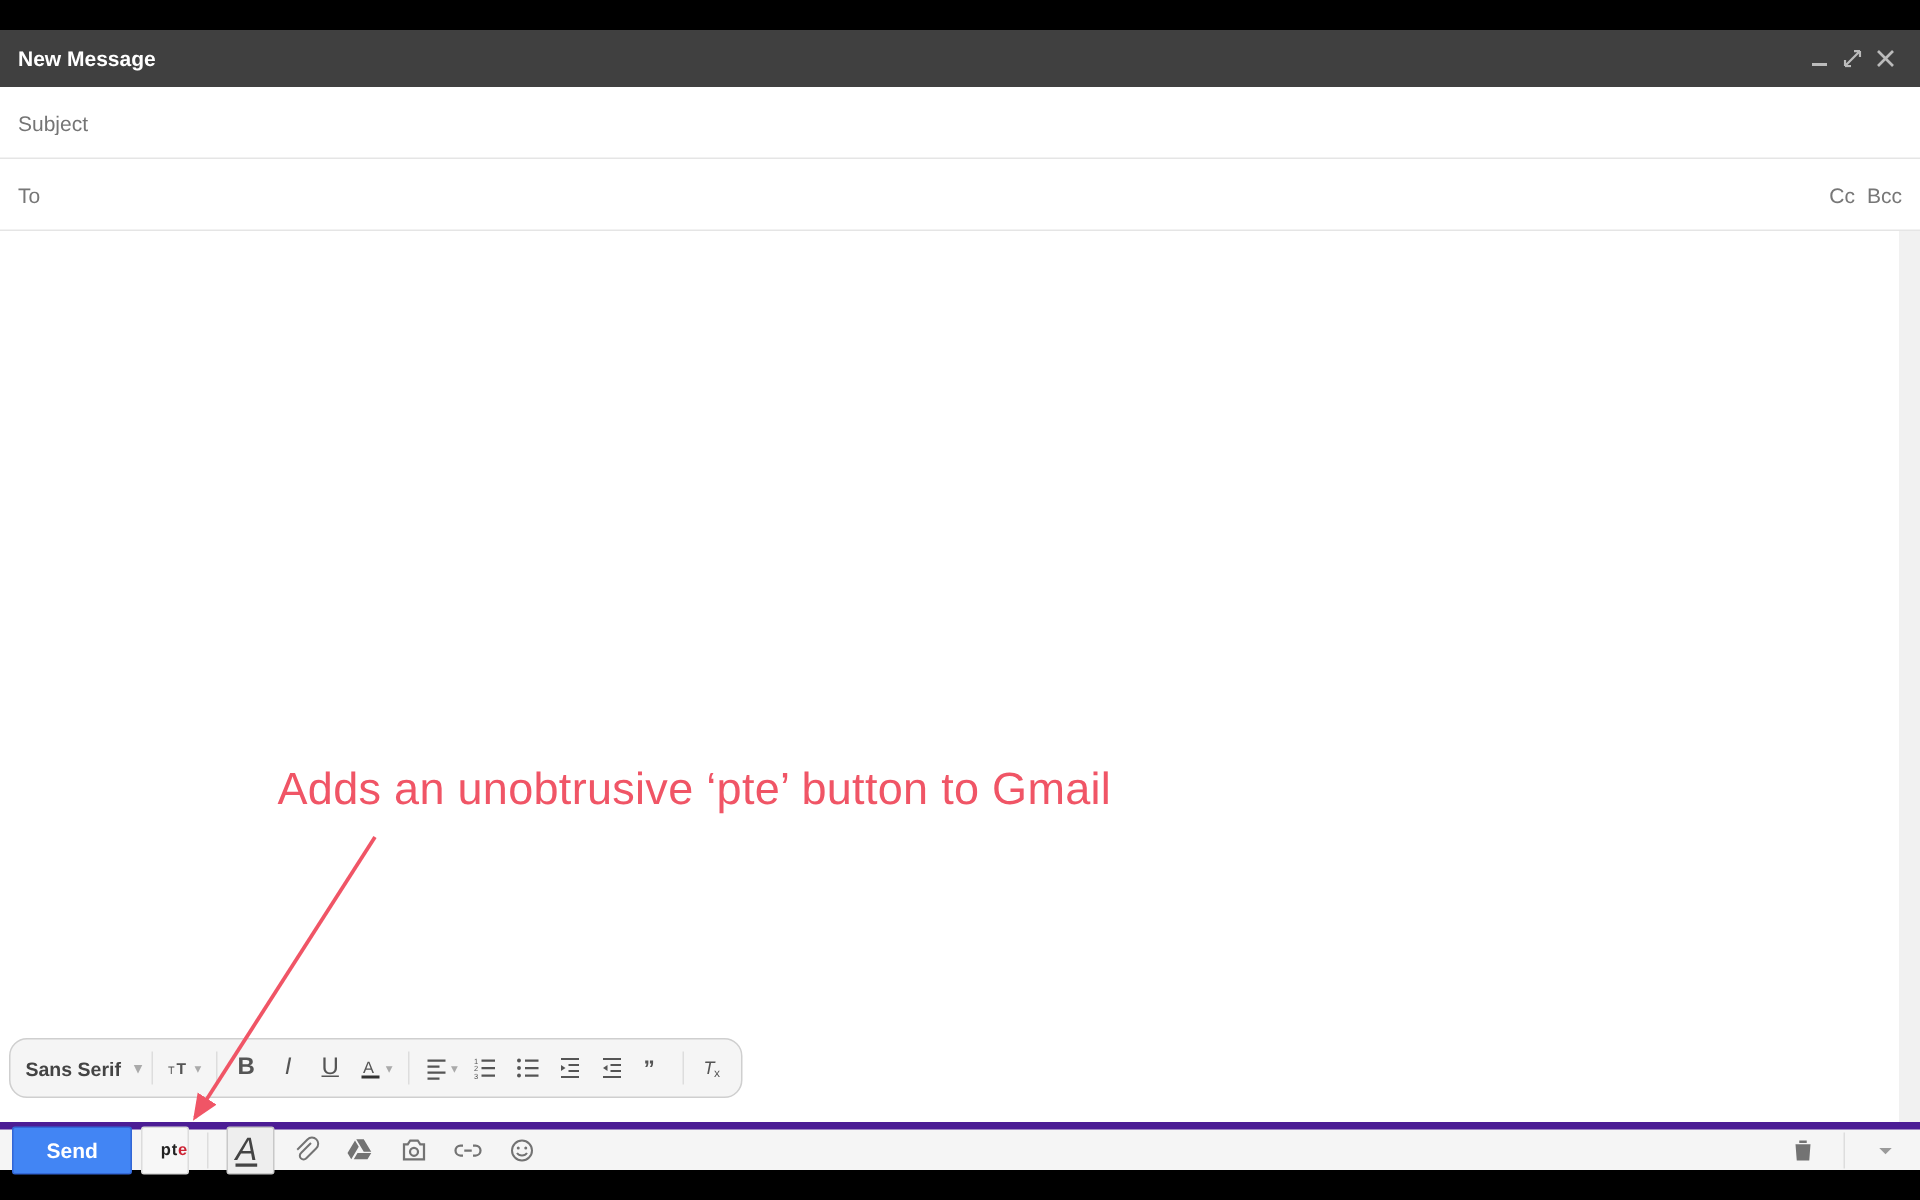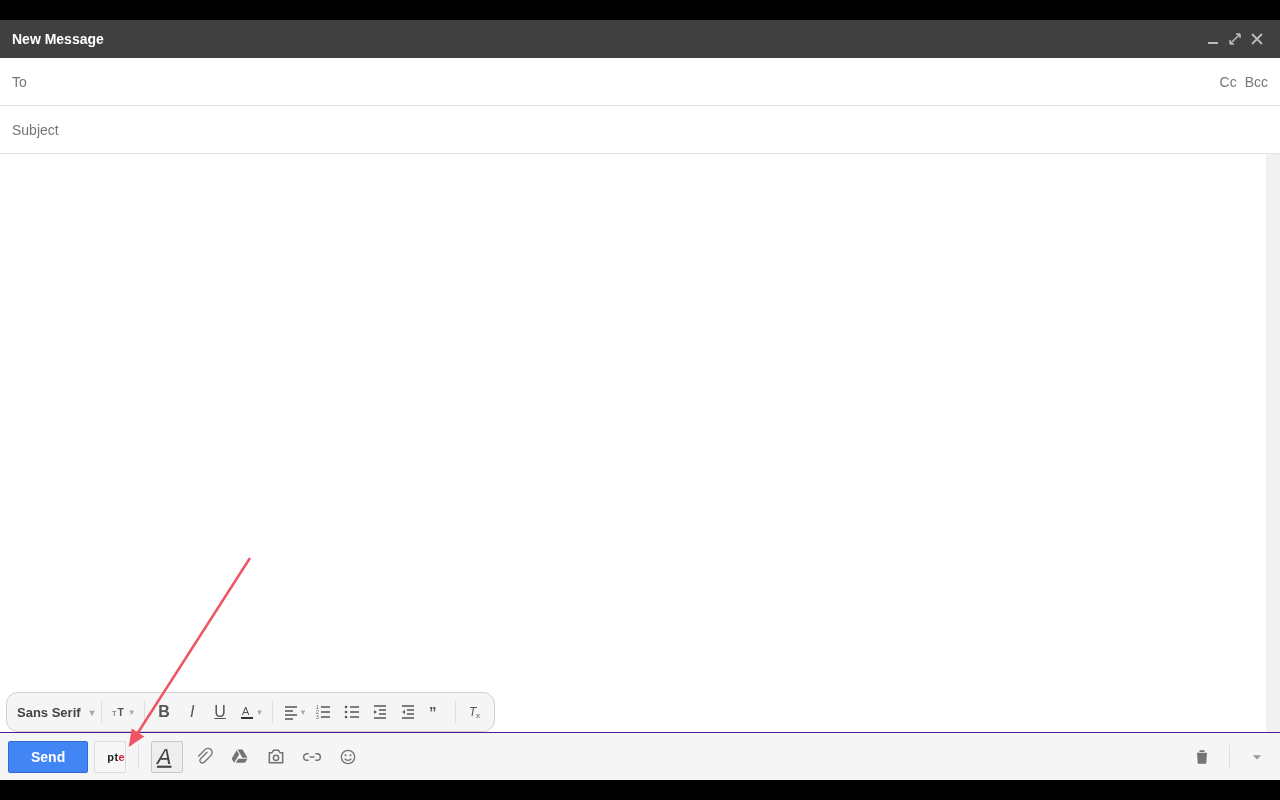--- a/index.html
+++ b/index.html
@@ -45,21 +45,21 @@
   .fmt .btn {
     min-width: 26px; height: 28px; display: flex; align-items: center; justify-content: center;
     color: #555; cursor: pointer; border-radius: 2px; padding: 0 4px;
   }
   .fmt .font-sel { font-size: 13px; font-weight: bold; color: #444; padding-right: 14px; position: relative; }
   .fmt .font-sel::after { content: "▾"; position: absolute; right: 0; color: #aaa; font-size: 10px; }
   .fmt svg { width: 16px; height: 16px; }
   .mini-caret { font-size: 9px; color: #aaa; margin-left: 2px; }
   
   .actbar {
-    height: 48px; background: #f5f5f5; border-top: 1px solid #4c1d95;
+    height: 32px; background: #f5f5f5; border-top: 5px solid #4c1d95;
     display: flex; align-items: center; padding: 0 8px; gap: 6px;
   }
   .send {
     background: #4285f4; color: #fff; border: 1px solid #3367d6;
     font-weight: bold; font-size: 14px; height: 32px; padding: 0 22px;
     border-radius: 2px; cursor: pointer;
   }
   .sqbtn {
     width: 32px; height: 32px; border: 1px solid #dcdcdc; background: #f7f7f7;
     display: flex; align-items: center; justify-content: flex-end; cursor: pointer;
@@ -106,30 +106,30 @@
           </svg>
       </div>
       <div class="wbtn">
         <svg viewBox="0 0 12 12">
             <path d="M1 1 L11 11 M11 1 L1 11" stroke="currentColor" stroke-width="1.8"></path>
           </svg>
       </div>
     </div>
 
     <div class="row">
+      <input type="text" style="color: rgb(119, 119, 119);" placeholder="Subject">
+    </div>
+
+    <div class="row">
       <div class="lbl">To</div>
       <input type="text" style="">
       <div class="ccbcc">
         <span>Cc</span>
         <span>Bcc</span>
       </div>
-    </div>
-
-    <div class="row">
-      <input type="text" style="color: rgb(119, 119, 119);" placeholder="Subject">
     </div>
 
     <div class="body">
       <div class="body-inner"></div>
     </div>
 
     <div class="fmt">
       <div class="btn font-sel">Sans Serif</div>
       <div class="sep"></div>
       <div class="btn">
@@ -251,20 +251,21 @@
       </div>
       <div class="sep2"></div>
       <div class="icn">
         <svg viewBox="0 0 24 24">
             <path d="M7 10l5 5 5-5z" fill="#9a9a9a"></path>
           </svg>
       </div>
     </div>
   </div>
 
+  <div class="anno-text">Adds an unobtrusive ‘pte’ button to Gmail</div>
   <svg class="anno-svg">
     <defs>
       <marker id="arrowhead" markerWidth="8" markerHeight="8" refX="6" refY="3" orient="auto">
         <path d="M0,0 L7,3 L0,6 Z" fill="#f05566"></path>
       </marker>
     </defs>
     <line x1="250" y1="558" x2="130" y2="745" stroke="#f05566" stroke-width="2.5" marker-end="url(#arrowhead)"></line>
   </svg>
 </div>
 

